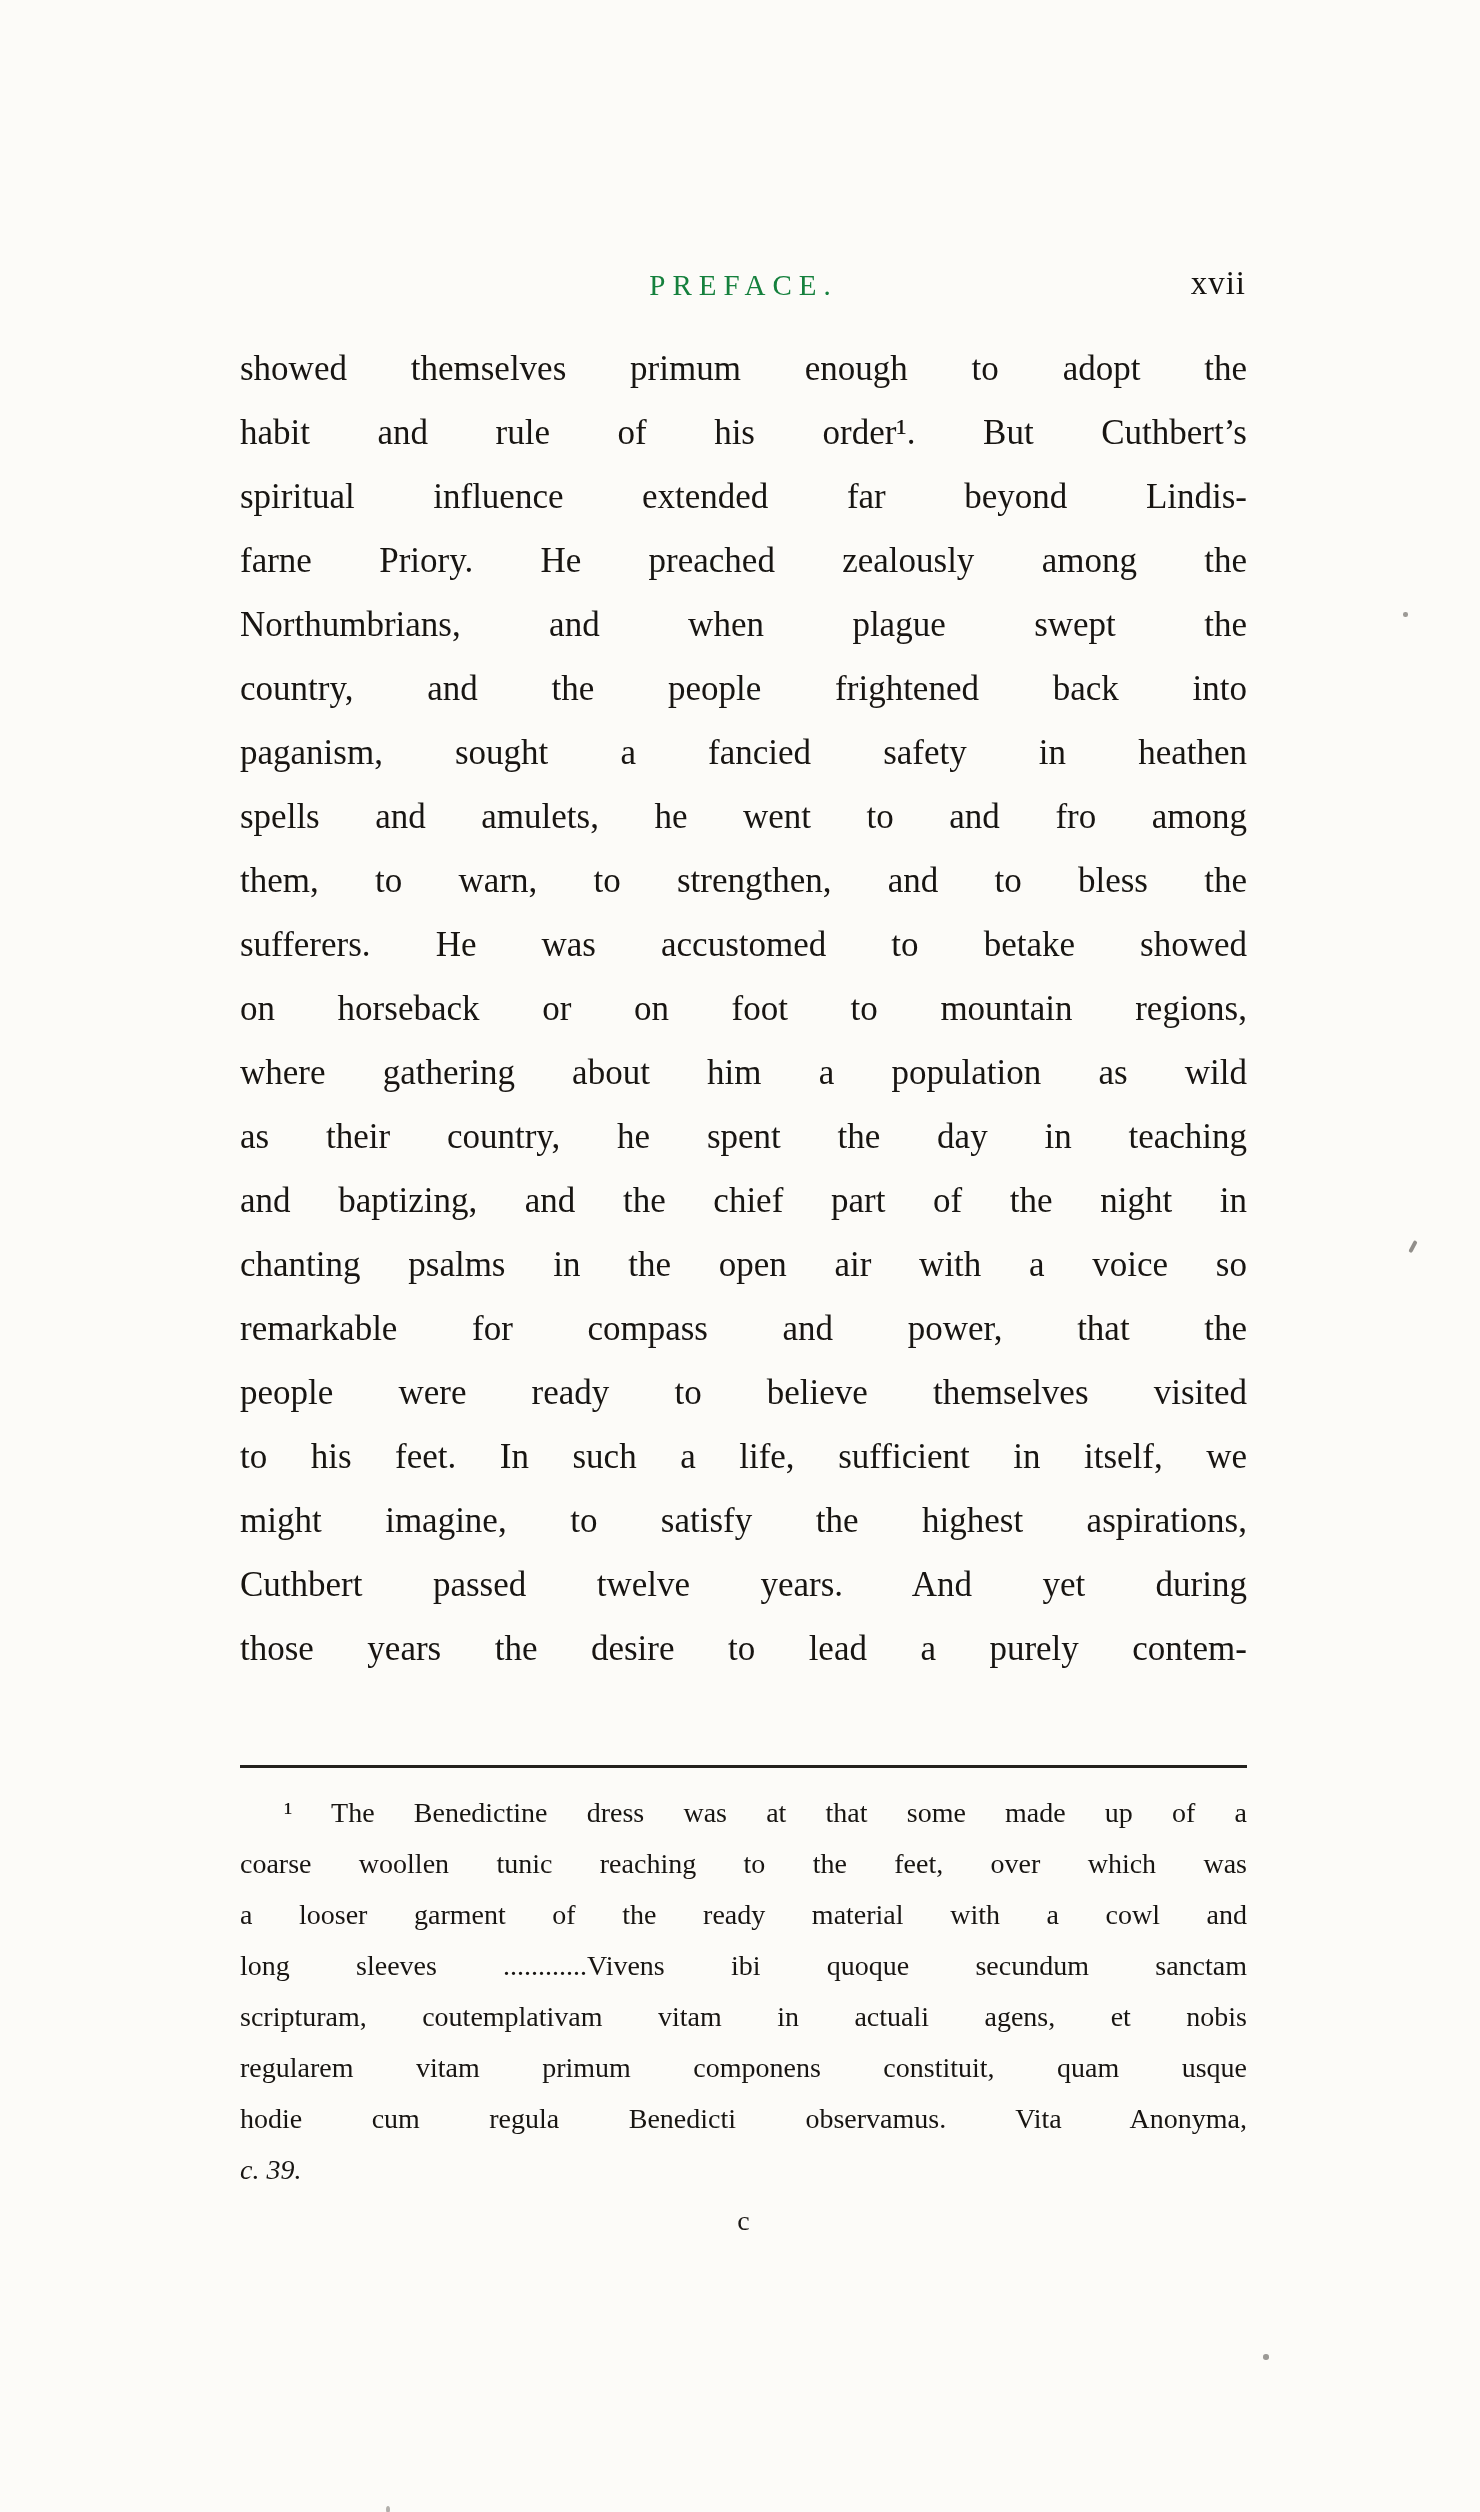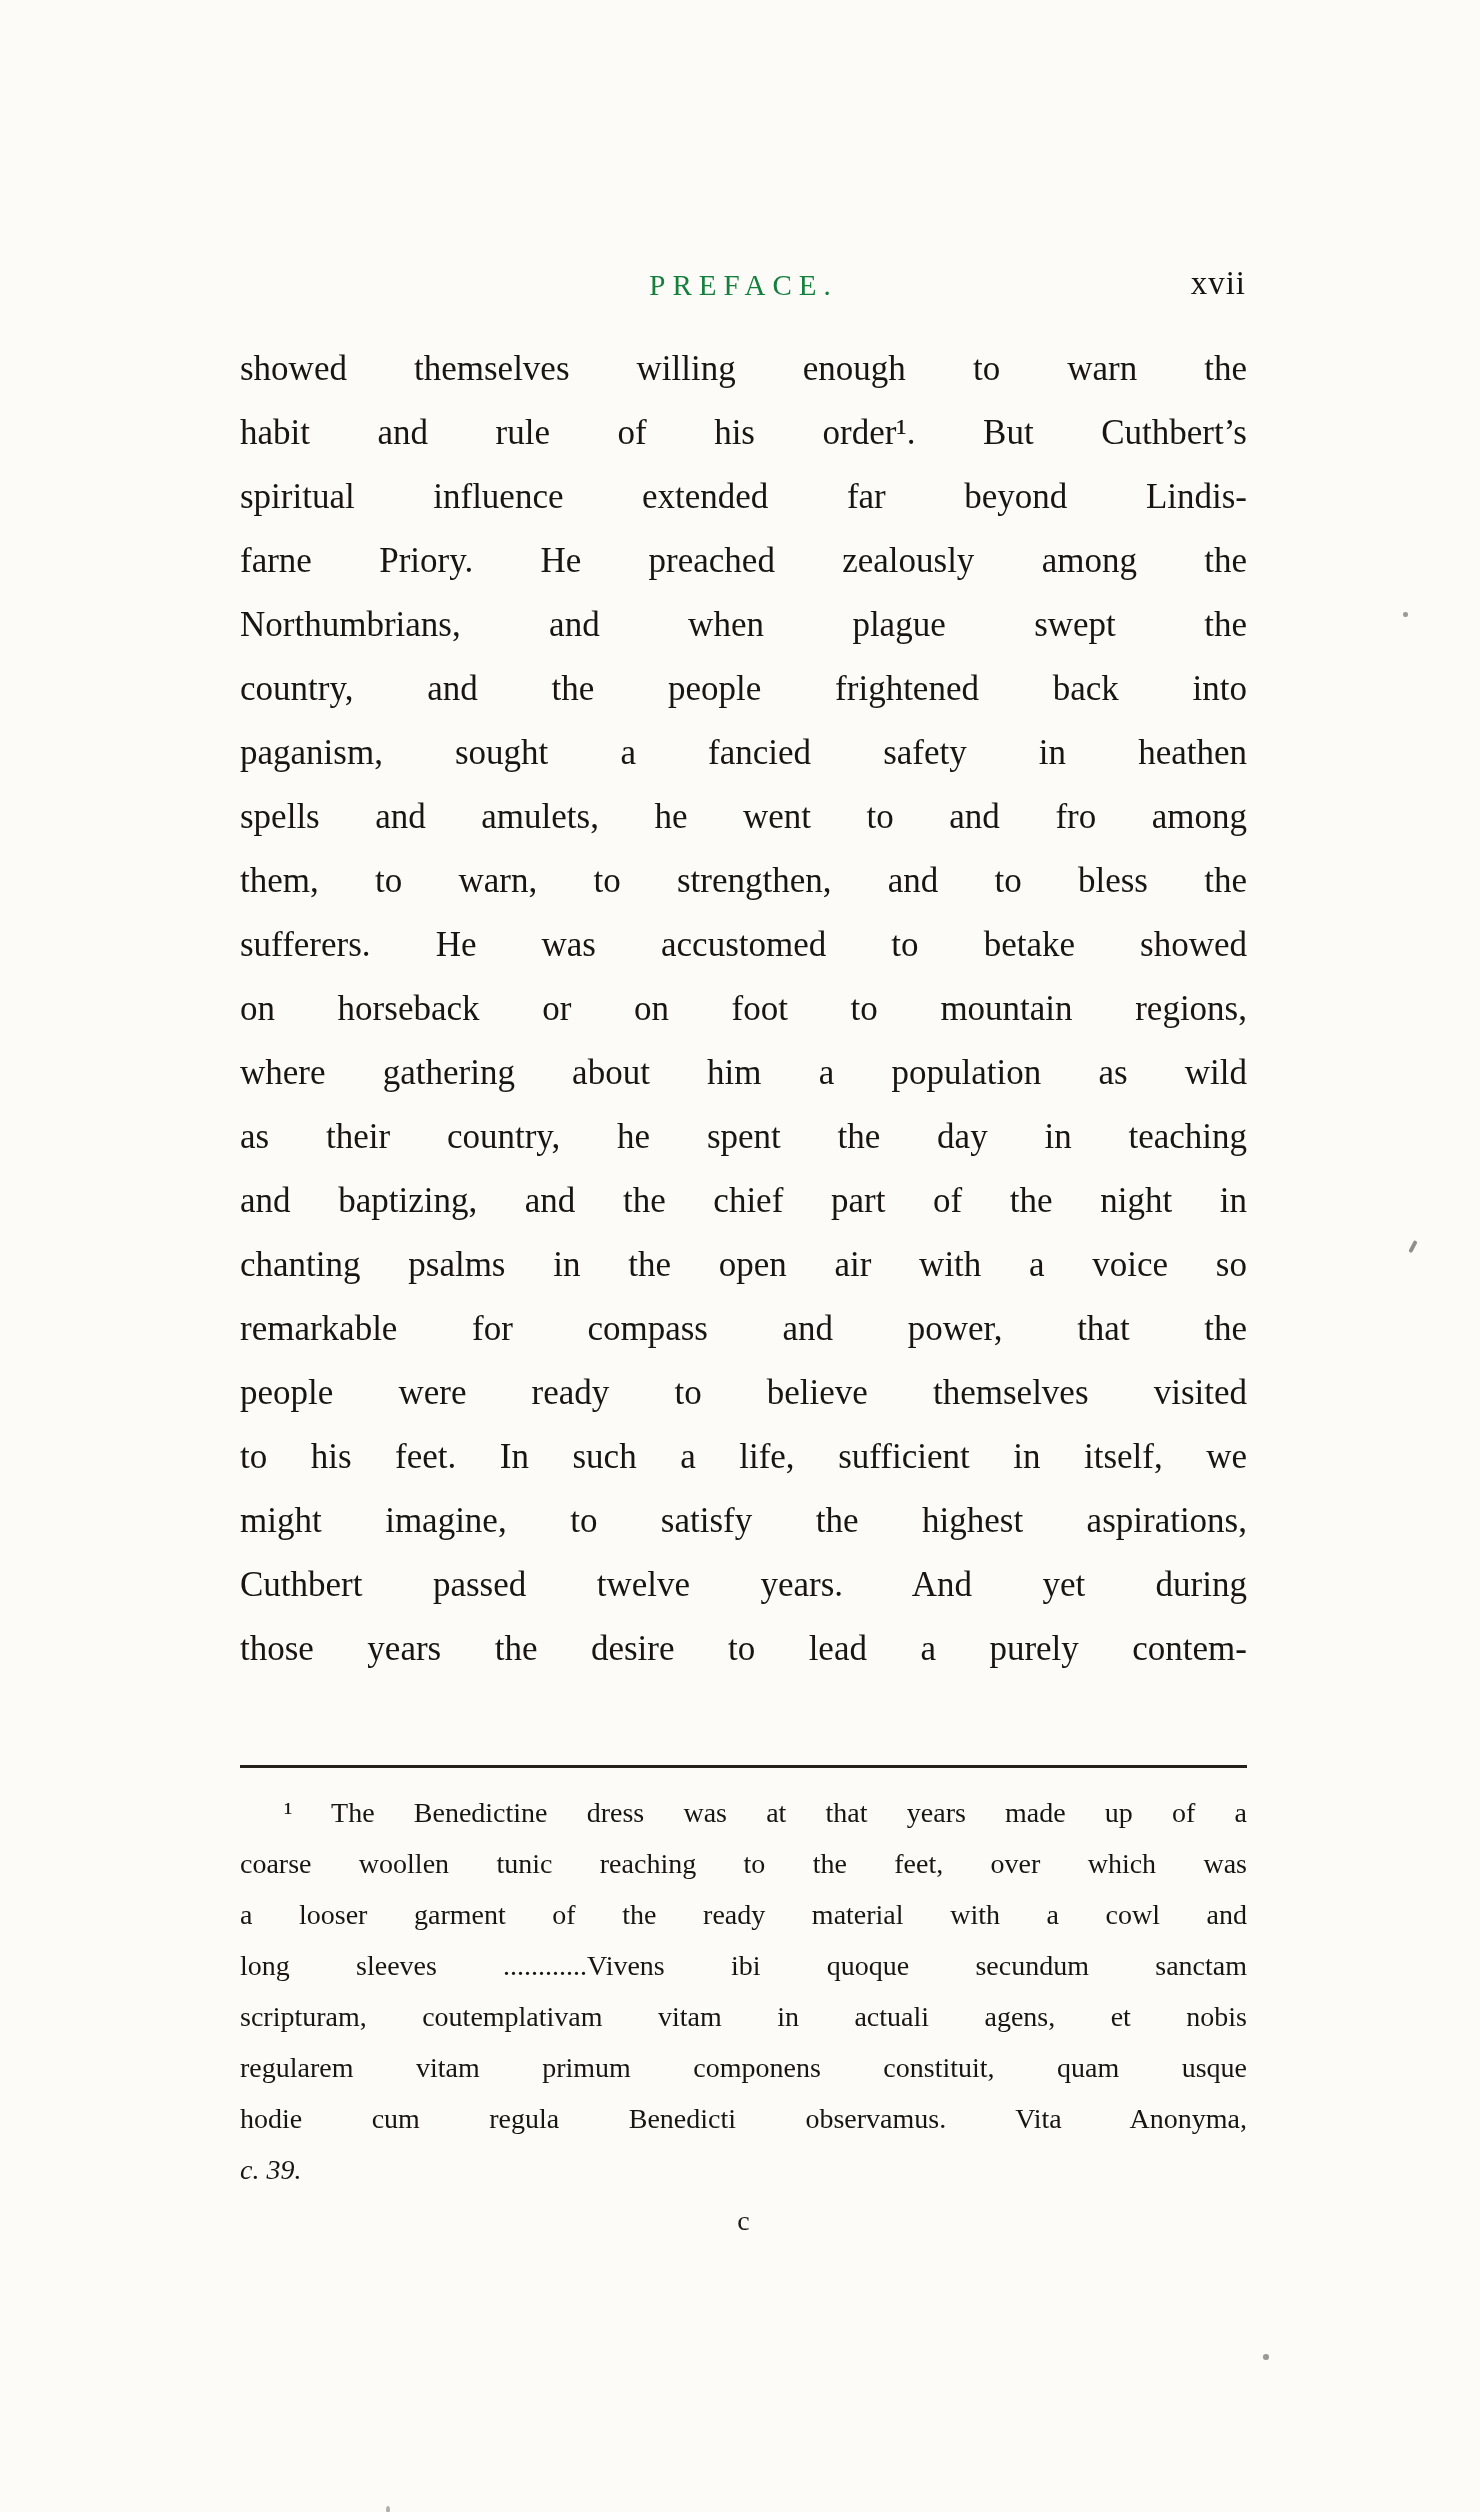--- a/index.html
+++ b/index.html
@@ -115,21 +115,21 @@
 <body>
 
 <div class="page">
 
   <div class="textblock header">
     <div class="header-title">PREFACE.</div>
     <div class="page-number">xvii</div>
   </div>
 
   <div class="textblock body-text">
-      <div class="body-line">showed themselves willing enough to warn the</div>
+      <div class="body-line">showed themselves primum enough to adopt the</div>
       <div class="body-line">habit and rule of his order¹. But Cuthbert’s</div>
       <div class="body-line">spiritual influence extended far beyond Lindis-</div>
       <div class="body-line">farne Priory. He preached zealously among the</div>
       <div class="body-line">Northumbrians, and when plague swept the</div>
       <div class="body-line">country, and the people frightened back into</div>
       <div class="body-line">paganism, sought a fancied safety in heathen</div>
       <div class="body-line">spells and amulets, he went to and fro among</div>
       <div class="body-line">them, to warn, to strengthen, and to bless the</div>
       <div class="body-line">sufferers. He was accustomed to betake showed</div>
       <div class="body-line">on horseback or on foot to mountain regions,</div>
@@ -142,21 +142,21 @@
       <div class="body-line">to his feet. In such a life, sufficient in itself, we</div>
       <div class="body-line">might imagine, to satisfy the highest aspirations,</div>
       <div class="body-line">Cuthbert passed twelve years. And yet during</div>
       <div class="body-line">those years the desire to lead a purely contem-</div>
     </div>
 
   <hr class="footnote-rule">
 
   <div class="textblock footnote">
     <div class="fn-lines">
-        <div class="fn-line">¹ The Benedictine dress was at that years made up of a</div>
+        <div class="fn-line">¹ The Benedictine dress was at that some made up of a</div>
         <div class="fn-line">coarse woollen tunic reaching to the feet, over which was</div>
         <div class="fn-line">a looser garment of the ready material with a cowl and</div>
         <div class="fn-line">long sleeves ............Vivens ibi quoque secundum sanctam</div>
         <div class="fn-line">scripturam, coutemplativam vitam in actuali agens, et nobis</div>
         <div class="fn-line">regularem vitam primum componens constituit, quam usque</div>
       </div>
     <div class="fn-line">
       <span>hodie cum regula Benedicti observamus. </span><span class="fn-vita-italic">Vita Anonyma,</span>
     </div>
     <div class="fn-line fn-citation">c. 39.</div>

